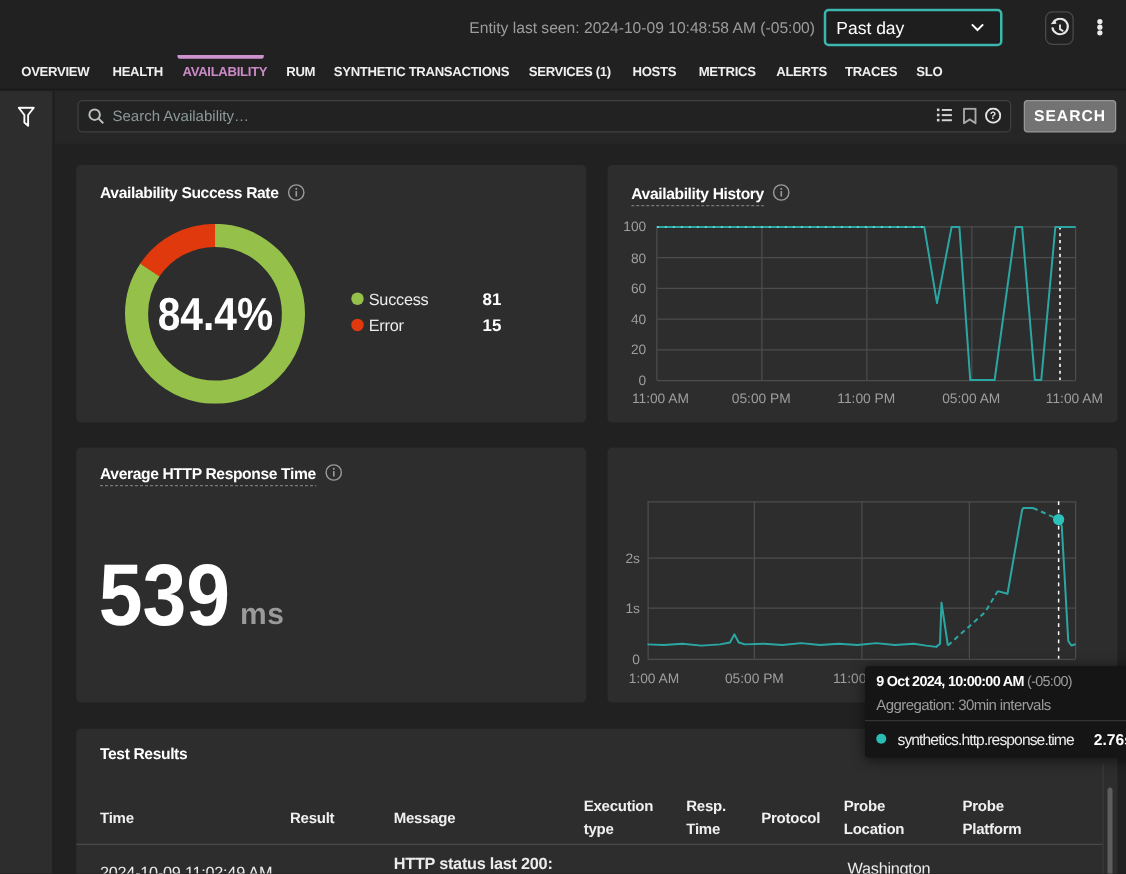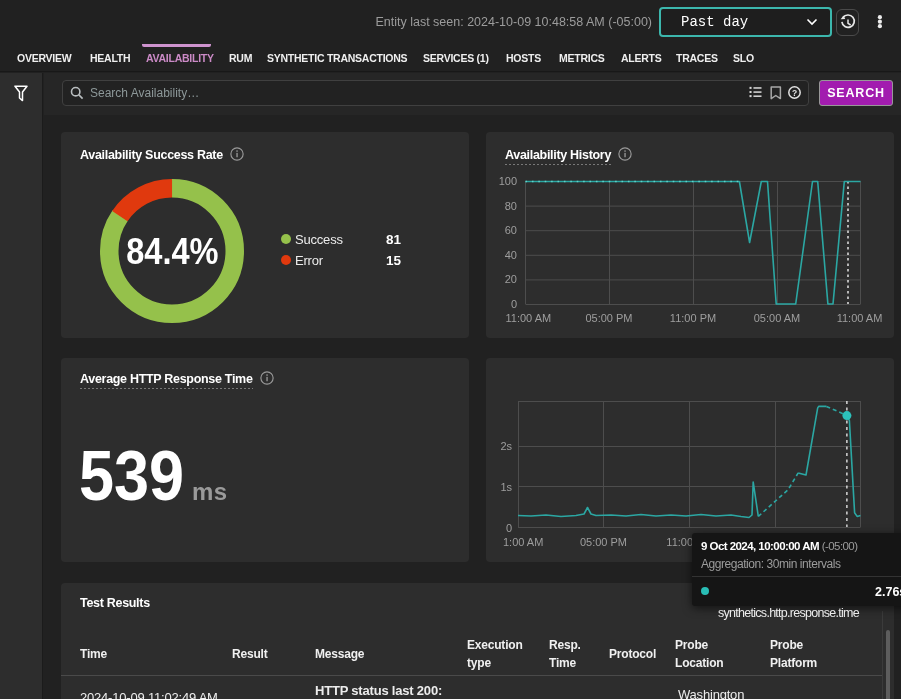--- a/index.html
+++ b/index.html
@@ -4,42 +4,42 @@
 <style>
   * { margin:0; padding:0; box-sizing:border-box; }
   html,body { width:901px; height:699px; background:#212121; overflow:hidden;
     font-family:"Liberation Sans", sans-serif; }
   #stage { position:relative; width:901px; height:699px; overflow:hidden; background:#212121; }
   .abs { position:absolute; }
 
   
   #header { left:0; top:0; width:901px; height:44px; background:#212121; }
   #entity { right:249px; top:15px; font-size:12.5px; color:#9c9c9c; }
-  #dropdown { left:659px; top:7px; width:173px; height:30px; border:2px solid #3cb7ad;
+  #dropdown { left:659px; top:7px; width:143px; height:30px; border:2px solid #3cb7ad;
     border-radius:4px; background:#1e1e1e; color:#fff; font-size:14px; line-height:26px;
-    padding-left:20px;font-family:Liberation Mono, monospace; }
+    padding-left:8px; }
   #histbtn { left:836px; top:9px; width:23px; height:27px; border:1px solid #4a4a4a;
     border-radius:6px; }
   
   #tabs { left:0; top:44px; width:901px; height:28px; background:#212121;
     border-bottom:1px solid #181818; }
   .tab { position:absolute; top:8px; font-size:10.5px; font-weight:bold; color:#efefef;
     letter-spacing:-0.25px; white-space:nowrap; }
   #tabind { left:142px; top:0px; width:69px; height:3px; background:#ce93ce; border-radius:0 0 2px 2px; }
 
   
   #rail { left:0; top:73px; width:43px; height:626px; background:#2d2d2d;
     border-right:1px solid #1b1b1b; }
   #searchrow { left:44px; top:73px; width:857px; height:42px; background:#262626; }
   #searchbox { left:62px; top:80px; width:747px; height:26px; background:#222222;
     border:1px solid #404040; border-radius:4px; }
   #placeholder { left:90px; top:80px; height:26px; line-height:26px;
     font-family:Liberation Sans, sans-serif; font-size:12px; color:#8d9899; }
   #searchbtn { left:819px; top:80px; width:74px; height:26px; border:1px solid #989898;
-    border-radius:3px; background:#a21caf; color:#fff; font-weight:bold; font-size:12.5px;
+    border-radius:3px; background:#737373; color:#fff; font-weight:bold; font-size:12.5px;
     letter-spacing:0.8px; text-align:center; line-height:24px; }
 
   
   .card { position:absolute; background:#2d2d2d; border-radius:4px; }
   #card1 { left:61px; top:132px; width:408px; height:206px; }
   #card2 { left:486px; top:132px; width:408px; height:206px; }
   #card3 { left:61px; top:358px; width:408px; height:204px; }
   #card4 { left:486px; top:358px; width:408px; height:204px; }
   #card5 { left:61px; top:583px; width:833px; height:140px; }
   .ctitle { position:absolute; left:19px; top:13px; font-size:12.5px; font-weight:bold; color:#fff; letter-spacing:-0.3px; }
@@ -60,21 +60,21 @@
   #bigms { left:131px; top:120px; font-size:24px; letter-spacing:0.5px; font-weight:bold; color:#9a9a9a; }
 
   
   #tooltip { left:692px; top:533px; width:235px; height:73px; background:#151515;
     border-radius:3px; box-shadow:0 2px 10px rgba(0,0,0,.6); z-index:50; }
   #tooltip .l1 { position:absolute; left:9px; top:7px; font-size:11.5px; color:#fff; font-weight:bold; white-space:nowrap; letter-spacing:-0.55px;}
   #tooltip .l1 span { color:#9c9c9c; font-weight:normal; }
   #tooltip .l2 { position:absolute; left:9px; top:24px; font-size:12px; color:#9c9c9c; letter-spacing:-0.45px; }
   #tooltip .div { position:absolute; left:0px; top:43px; width:235px; height:1px; background:#333; }
   #tooltip .dot { position:absolute; left:8.5px; top:54px; width:8px; height:8px; border-radius:50%; background:#29bdb5; }
-  #tooltip .nm { position:absolute; left:26px; top:52px; font-size:12.5px; color:#ececec; letter-spacing:-0.72px;margin-top:21px; }
+  #tooltip .nm { position:absolute; left:26px; top:52px; font-size:12.5px; color:#ececec; letter-spacing:-0.72px; }
   #tooltip .vl { position:absolute; left:183px; top:52px; font-size:12.5px; color:#fff; font-weight:bold; }
 
   
   .th { position:absolute; font-size:12px; font-weight:bold; color:#f0f0f0; line-height:18px; letter-spacing:-0.2px; }
   .td { position:absolute; font-size:13px; color:#ececec; letter-spacing:-0.2px; }
   #c5div { position:absolute; left:0px; top:92px; width:821px; height:1px; background:#4a4a4a; }
   #c5vline { position:absolute; left:821px; top:28px; width:1px; height:112px; background:#3b3b3b; }
   #c5thumb { position:absolute; left:824.5px; top:47px; width:4px; height:93px; background:#5d5d5d; border-radius:2px; }
 </style>
 </head>

